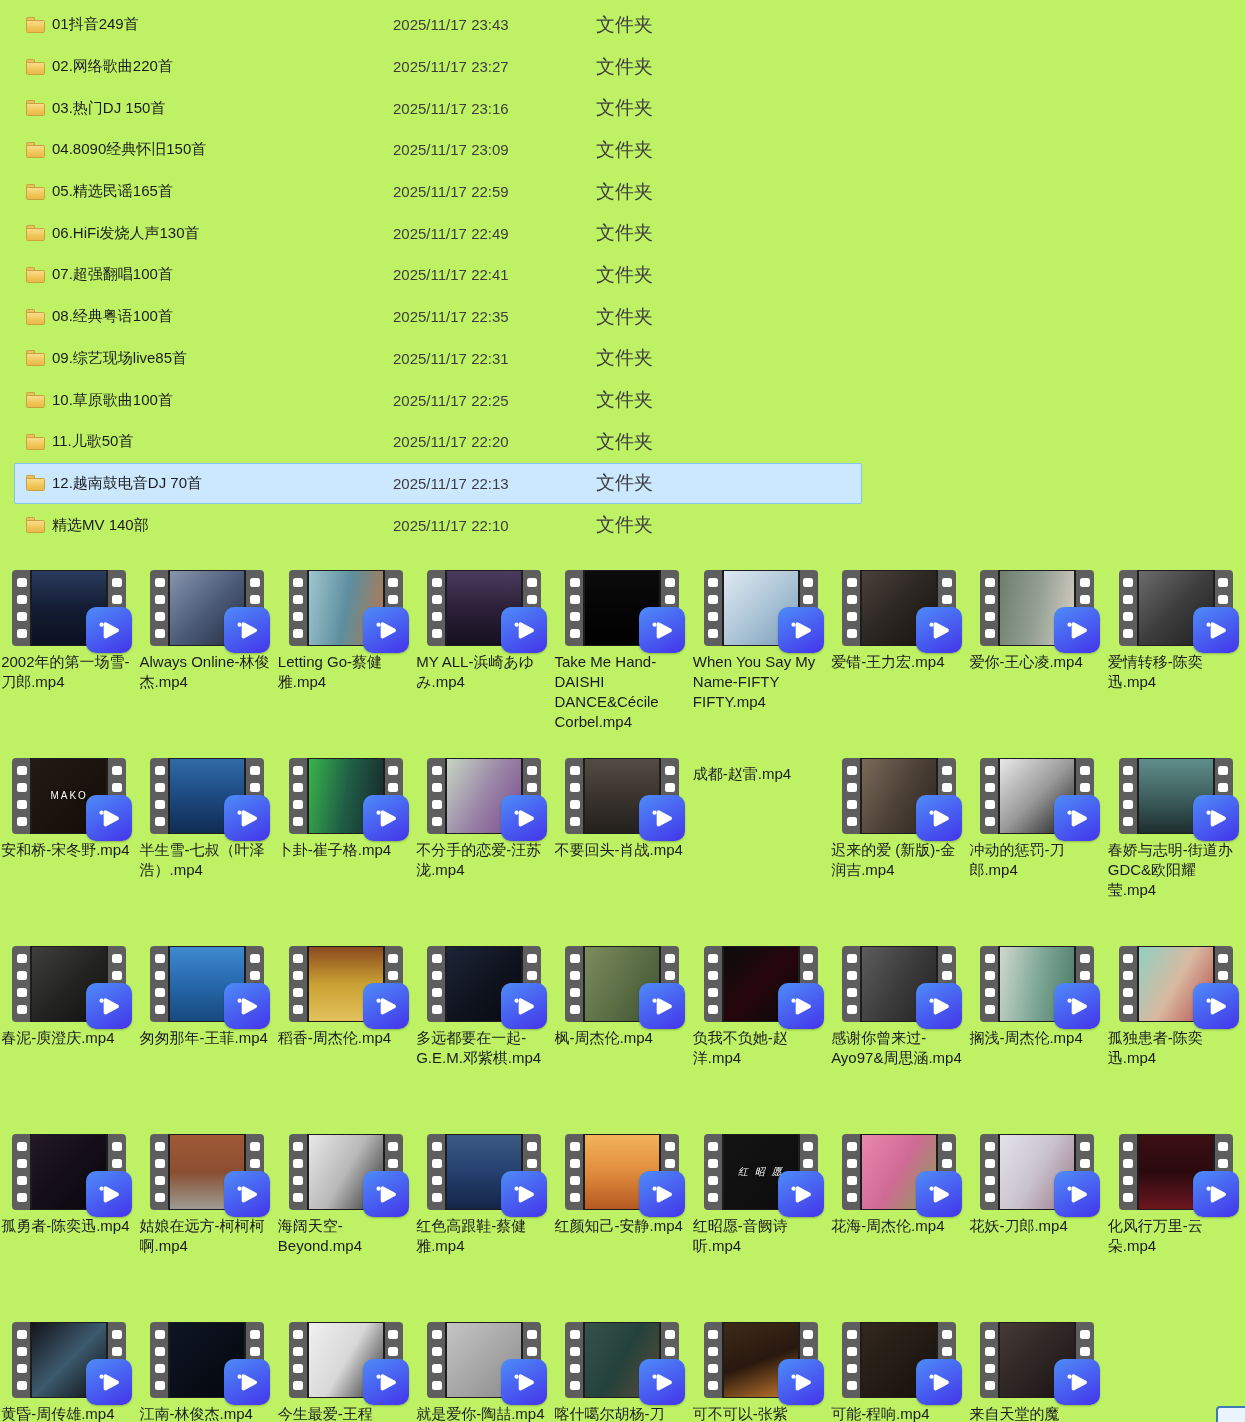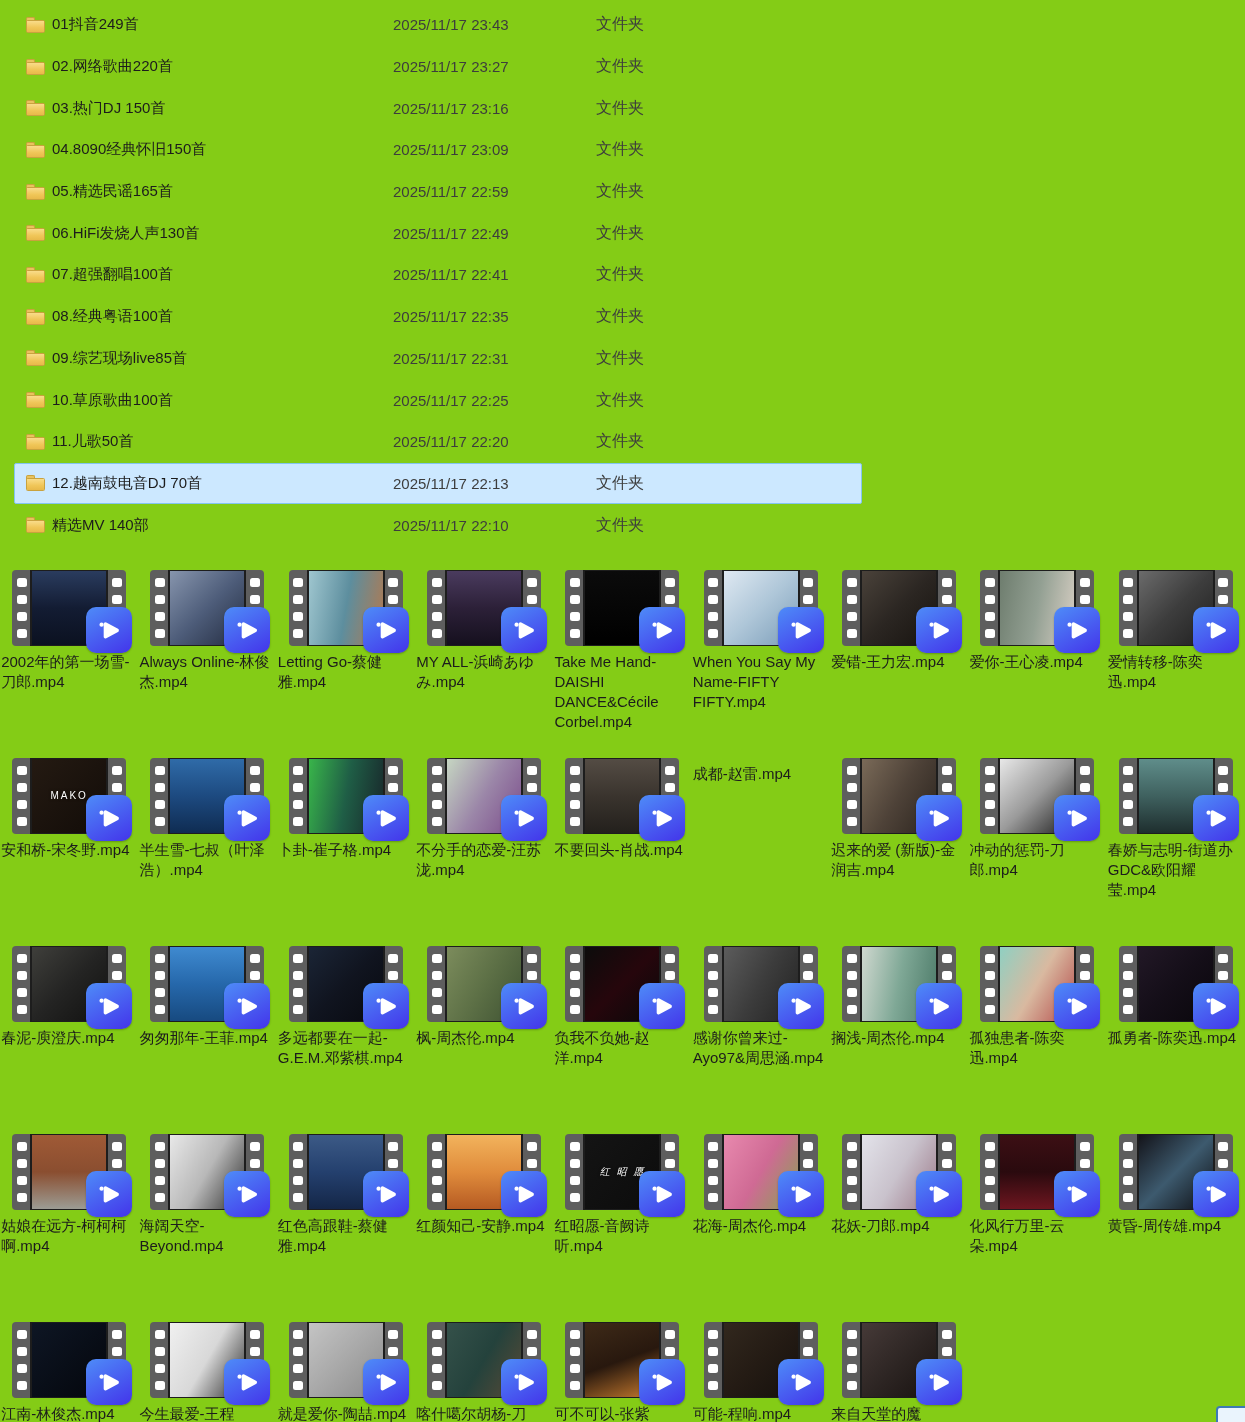--- a/index.html
+++ b/index.html
@@ -1,36 +1,36 @@
 <!DOCTYPE html>
 <html><head>
 <meta charset="utf-8">
 <style>
   * { margin:0; padding:0; box-sizing:border-box; }
   html,body { background:#fff; }
   body { font-family:"Liberation Sans","DejaVu Sans",sans-serif; }
-  .page { position:relative; width:1245px; height:1422px; overflow:hidden; background:#84cc16; }
+  .page { position:relative; width:1245px; height:1422px; overflow:hidden; background:#bef264; }
 
   
   .folder-list { padding-top:4px; }
   .folder-row {
     height:41.7px; width:848px; margin-left:14px; padding-left:11px;
     display:flex; align-items:center;
     border:1px solid transparent; border-radius:2px;
   }
   .folder-row.selected { background:#cce8ff; border-color:#84c5ef; }
   .folder-icon { position:relative; width:19px; height:16px; flex:none; }
   .folder-icon .tab  { position:absolute; left:0; top:0; width:9px; height:5px;
     background:#e9c35f; border:1px solid #c9a23e; border-bottom:none; border-radius:2px 2px 0 0; }
   .folder-icon .body { position:absolute; left:0; top:3px; width:19px; height:13px;
     background:linear-gradient(180deg,#f9dc8a 0%,#f0c658 60%,#e8b94a 100%);
     border:1px solid #c9a23e; border-radius:1.5px; }
   .folder-name { margin-left:7px; width:316px; font-size:15px; color:#1c1c1c; white-space:nowrap; overflow:hidden; }
   .folder-date { margin-left:25px; width:203px; font-size:15px; color:#3d3d3d; white-space:nowrap; }
-  .folder-type { font-size:16px; color:#3d3d3d; white-space:nowrap;text-align:center; }
+  .folder-type { font-size:19px; color:#3d3d3d; white-space:nowrap;text-align:center; }
 
   
   .video-grid {
     margin-top:24px;
     display:grid; grid-template-columns:repeat(9,138.33px); grid-auto-rows:188px;
     justify-items:center;
   }
   .video-item { width:138px; display:flex; flex-direction:column; align-items:center; }
   .film-icon { position:relative; width:114px; height:76px; flex:none; }
   .rail { position:absolute; top:0; bottom:0; width:19px; background:#5e5e5e;
@@ -717,20 +717,48 @@
   </div>
       <div class="video-item">
     <div class="film-icon">
       <div class="rail left">
             <i></i>
             <i></i>
             <i></i>
             <i></i>
           </div>
       <div class="frame">
+        <div class="thumb" style="background: linear-gradient(rgb(138, 74, 32), rgb(202, 161, 50), rgb(227, 194, 92));">
+          
+        </div>
+      </div>
+      <div class="rail right">
+            <i></i>
+            <i></i>
+            <i></i>
+            <i></i>
+          </div>
+      <div class="play-badge" style="background: linear-gradient(150deg, rgb(78, 140, 248), rgb(67, 52, 234));">
+        <svg viewBox="0 0 48 48">
+          <path d="M19 15.5 L35.5 24.5 L19 33.5 Z" fill="#ffffff" stroke="#ffffff" stroke-width="5" stroke-linejoin="round"></path>
+          <circle cx="13.5" cy="16.5" r="3" fill="#ffffff"></circle>
+        </svg>
+      </div>
+    </div>
+    <div class="video-name">稻香-周杰伦.mp4</div>
+  </div>
+      <div class="video-item">
+    <div class="film-icon">
+      <div class="rail left">
+            <i></i>
+            <i></i>
+            <i></i>
+            <i></i>
+          </div>
+      <div class="frame">
         <div class="thumb" style="background: linear-gradient(135deg, rgb(27, 37, 54), rgb(16, 20, 31), rgb(8, 10, 16));">
           
         </div>
       </div>
       <div class="rail right">
             <i></i>
             <i></i>
             <i></i>
             <i></i>
           </div>

